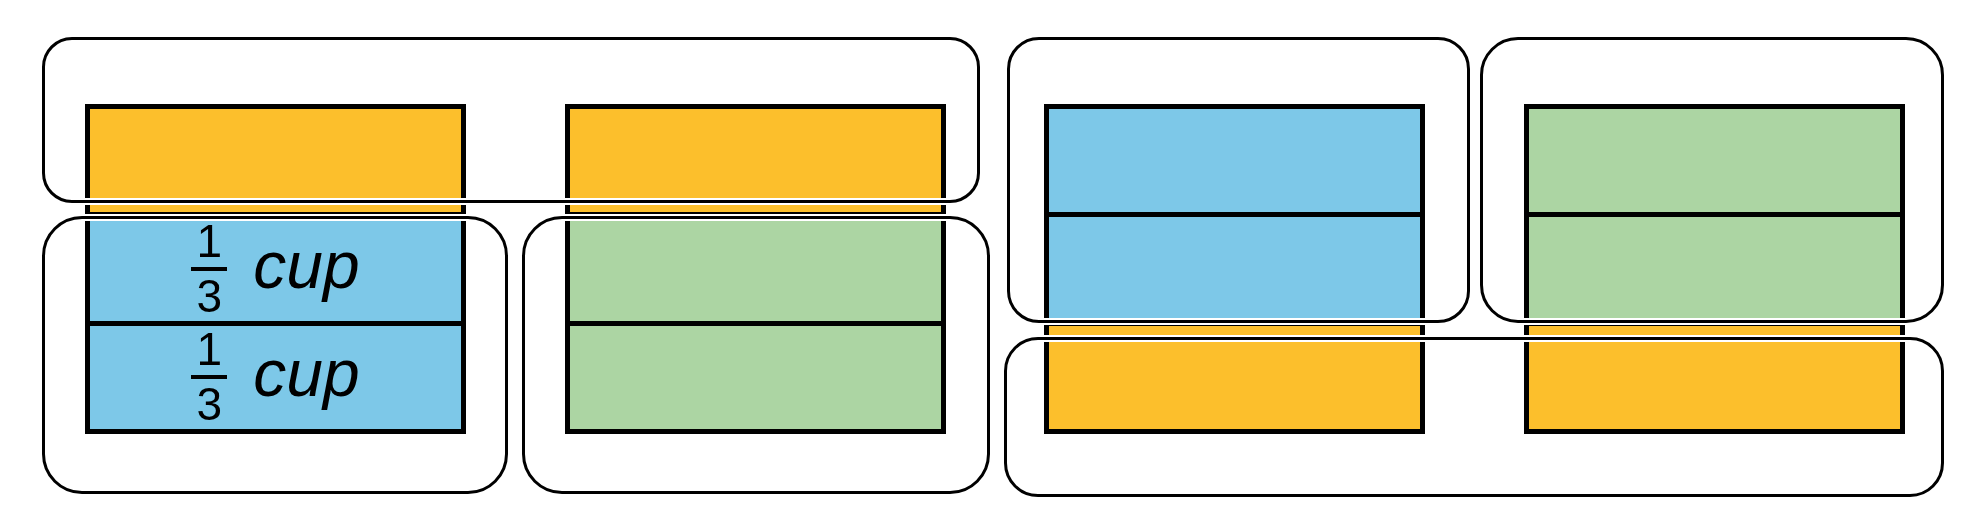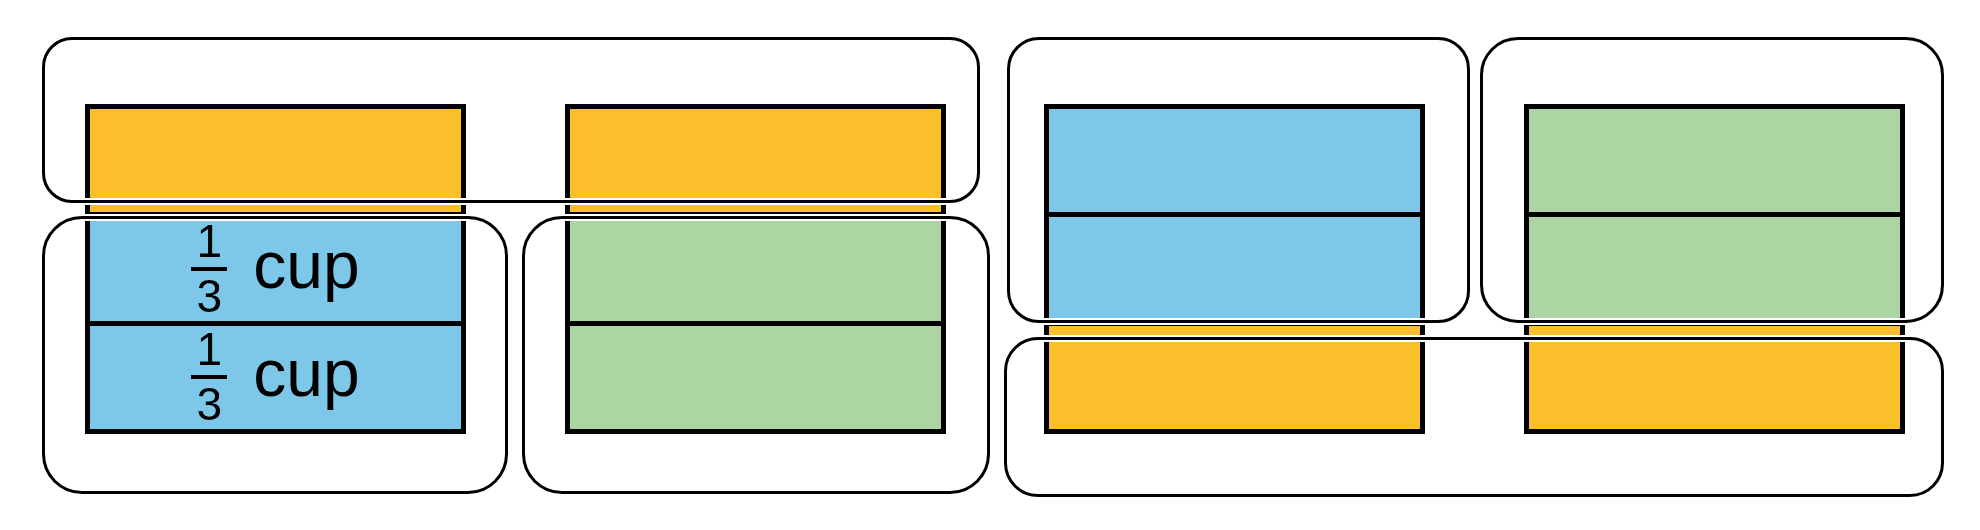--- a/index.html
+++ b/index.html
@@ -52,20 +52,21 @@
   .frac-rule{
     width:36px;
     height:4px;
     background:#000;
   }
   .frac-den{padding-top:5px;}
   .unit{
     font-size:66px;
     line-height:1;
     padding-bottom:8px;
+    font-style:italic;
   }
   
   .outline{
     position:absolute;
     box-sizing:border-box;
     border:3px solid #000;
     box-shadow:0 0 0 2px #ffffff, inset 0 0 0 2px #ffffff;
     pointer-events:none;
   }
   .outline-1{left:42px;  top:37px;  width:938px; height:166px; border-radius:30px;}

